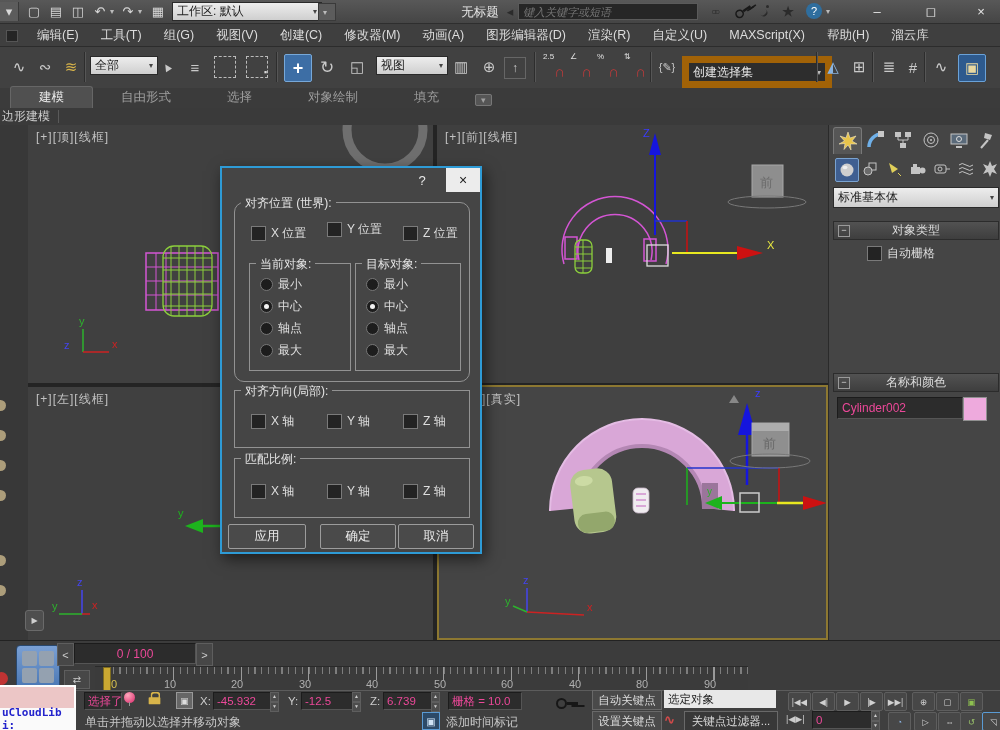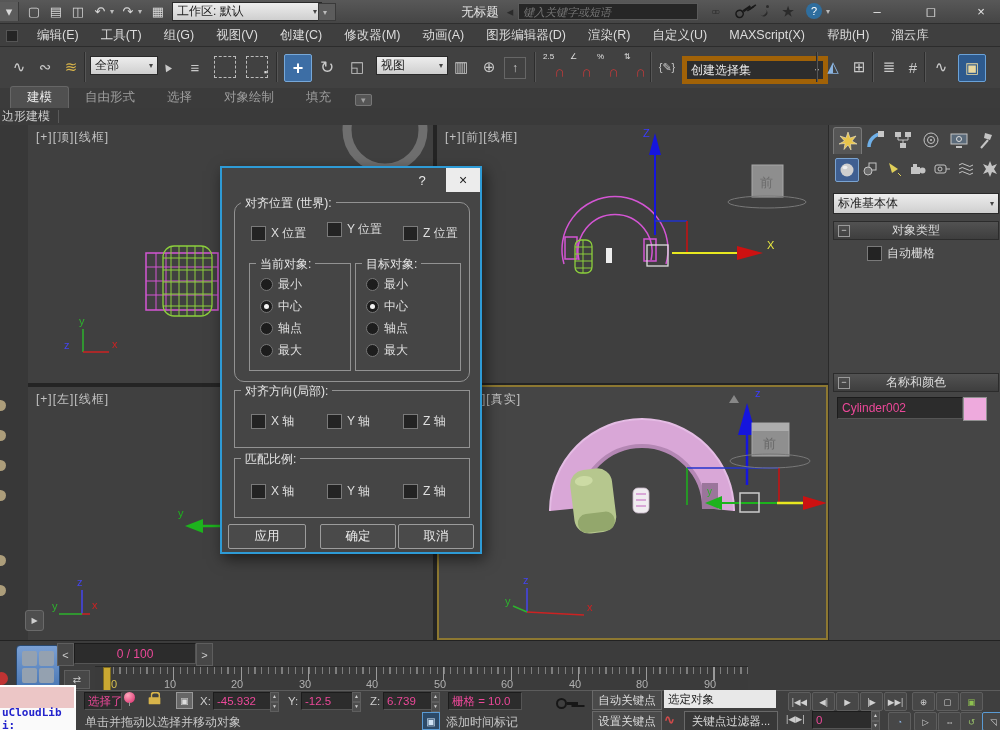--- a/index.html
+++ b/index.html
@@ -19,28 +19,28 @@
   .win-btn{top:0;width:30px;height:22px;display:flex;align-items:center;justify-content:center;color:#e8e8e8;font-size:13px;}
   
   .menubar{left:0;top:24px;width:1000px;height:23px;background:#3f3f3f;border-bottom:1px solid #2c2c2c;
            display:flex;align-items:center;padding-left:26px;box-sizing:border-box;}
   .menu-item{padding:0 11px;color:#dcdcdc;font-size:12.5px;white-space:nowrap;}
   
   .toolbar{left:0;top:47px;width:1000px;height:41px;background:#414141;border-bottom:1px solid #2b2b2b;}
   .tb-ico{top:54px;width:26px;height:26px;display:flex;align-items:center;justify-content:center;color:#c9c9c9;font-size:15px;}
   .tb-sep{top:52px;width:1px;height:30px;background:#2d2d2d;border-right:1px solid #565656;}
   .tb-active{background:#3d6ea5;border:1px solid #77a8d8;border-radius:2px;color:#fff;}
-  .combo-dark{background:#2d2d2d;border:5px solid #a16207;color:#e8e8e8;display:flex;align-items:center;
+  .combo-dark{background:#2d2d2d;border:7px solid #a16207;color:#e8e8e8;display:flex;align-items:center;
               justify-content:space-between;height:18px;font-size:12px;padding:0 4px;}
   .snap{top:53px;width:26px;height:27px;position:absolute;}
   .snap .mag{position:absolute;right:3px;bottom:0;color:#c23a3a;font-size:15px;font-weight:bold;}
   .snap .sub{position:absolute;left:1px;top:-1px;font-size:8px;color:#e0e0e0;}
   
   .ribbon{left:0;top:88px;width:1000px;height:20px;background:#3b3b3b;display:flex;align-items:flex-end;padding-left:10px;box-sizing:border-box;}
-  .rib-tab{padding:2px 16px;color:#9f9f9f;font-size:12.5px;}
+  .rib-tab{padding:2px 28px;color:#9f9f9f;font-size:12.5px;}
   .rib-tab.active{background:#505050;color:#ececec;border:1px solid #666;border-bottom:none;border-radius:3px 3px 0 0;}
   .ribbon2{left:0;top:108px;width:1000px;height:17px;background:#3a3a3a;border-bottom:1px solid #272727;
            display:flex;align-items:center;color:#cccccc;}
   
   .vp{background:#404040;overflow:hidden;}
   .vp-label{position:absolute;left:8px;top:4px;font-size:12px;color:#c2c2c2;letter-spacing:1px;white-space:nowrap;}
   .leftstrip{left:0;top:125px;width:28px;height:515px;background:#383838;border-right:1px solid #262626;}
   .strip-ico{left:-5px;width:11px;height:11px;border-radius:50%;background:#c9b78b;opacity:.8;}
   .expand-btn{left:25px;top:610px;width:17px;height:19px;background:#4e4e4e;border:1px solid #6a6a6a;border-radius:3px;
               color:#cfcfcf;font-size:8px;display:flex;align-items:center;justify-content:center;z-index:6;}
@@ -624,21 +624,21 @@
       <svg width="16" height="16" viewBox="0 0 16 16">
           <path d="M1 4 Q4 1 8 4 T15 4 M1 8 Q4 5 8 8 T15 8 M1 12 Q4 9 8 12 T15 12" stroke="#c4c4c4" fill="none"></path>
         </svg>
     </div>
     <div class="cp-sub" style="left:150px;">
       <svg width="16" height="16" viewBox="0 0 16 16">
           <path d="M8 0 L10 5 L15 3 L12 8 L15 13 L10 11 L8 16 L6 11 L1 13 L4 8 L1 3 L6 5 Z" fill="#c4c4c4"></path>
         </svg>
     </div>
 
-    <div class="abs combo-light" style="left:4px;top:68px;width:156px;height:19px;gap:20px;">
+    <div class="abs combo-light" style="left:4px;top:62px;width:156px;height:19px;gap:20px;">
       <span>标准基本体</span>
         <span class="chev">▾</span>
     </div>
 
     <div class="rollout" style="top:96px;">
       <span class="minus">−</span>
       <span>对象类型</span>
     </div>
     <div class="cbrow" style="left:38px;top:120px;position:absolute;color:#dcdcdc;">
       <span class="cb"></span>

